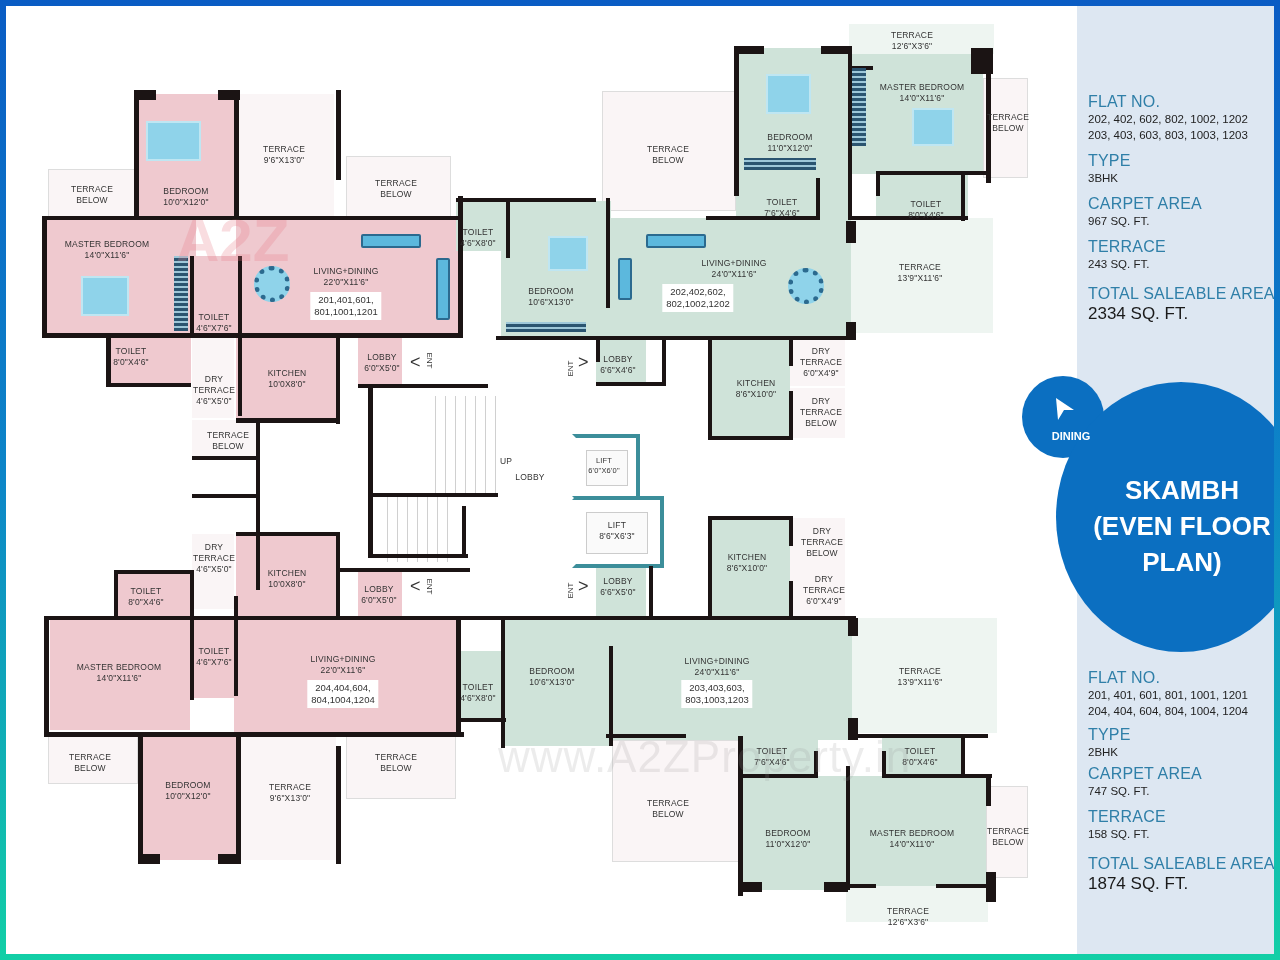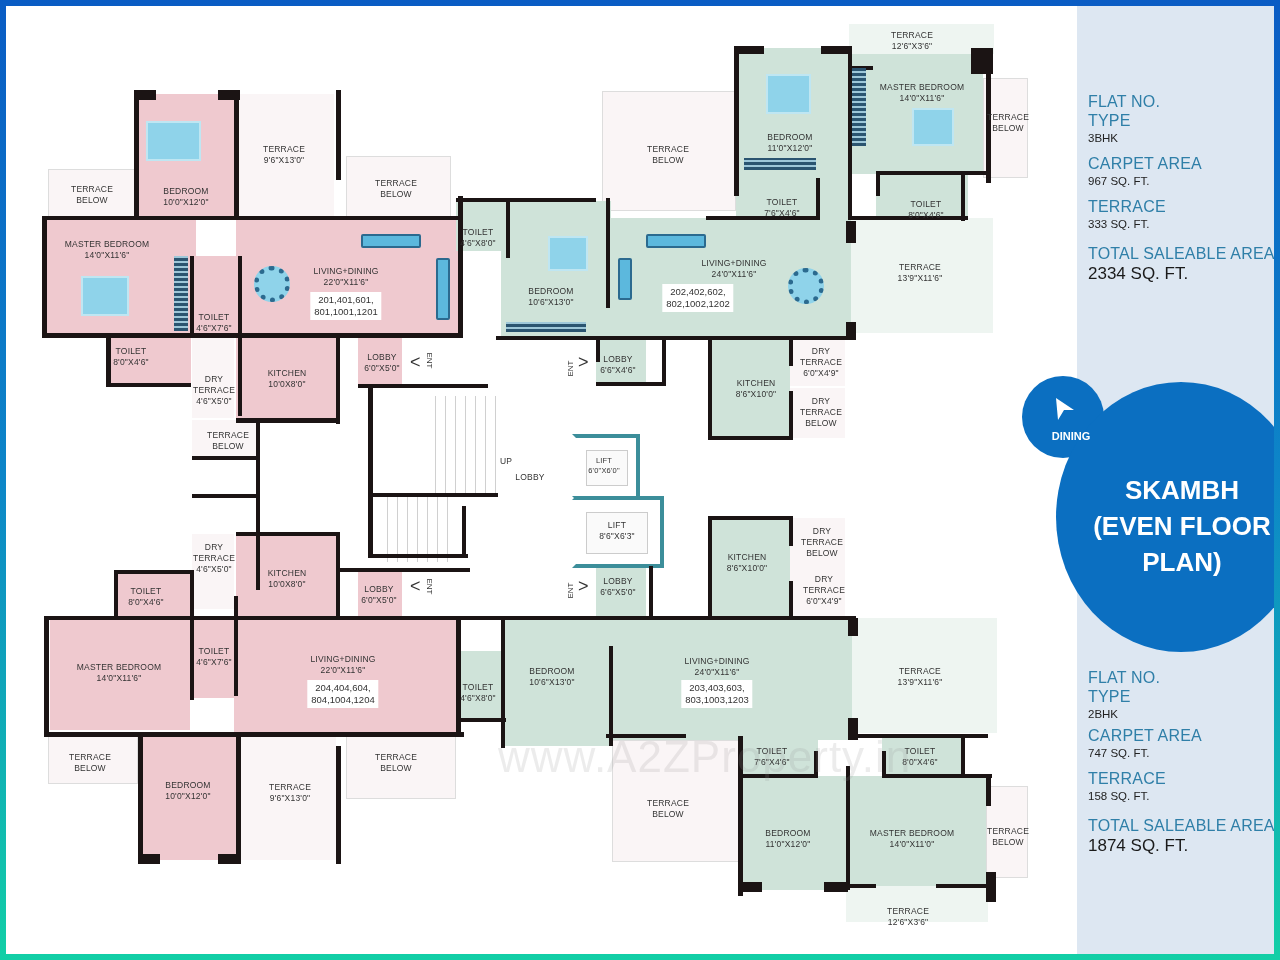--- a/index.html
+++ b/index.html
@@ -468,50 +468,59 @@
       <div>TERRACE</div>
       <div>BELOW</div>
     </div>
   <div class="lbl" style="left:902px;top:900px">
       <div>TERRACE</div>
       <div>12'6"X3'6"</div>
     </div>
   <div class="ent" style="left:572px;top:570px;font-size:18px">&gt;</div>
   <div class="ent" style="left:556px;top:580px;transform:rotate(-90deg)">ENT</div>
 
+  <div class="watermark" style="left:170px;top:200px">A2Z</div>
   <div class="wm2" style="left:492px;top:726px">www.A2ZProperty.in</div>
 
   <div class="sidebar"></div>
 
   <div class="info" style="top:86px">
     <div class="h">FLAT NO.</div>
+    <div class="v" style="margin-bottom:8px">
+        <div>202, 402, 602, 802, 1002, 1202</div>
+        <div>203, 403, 603, 803, 1003, 1203</div>
+      </div>
     <div class="h">TYPE</div>
     <div class="v" style="margin-bottom:8px">3BHK</div>
     <div class="h">CARPET AREA</div>
     <div class="v" style="margin-bottom:8px">967 SQ. FT.</div>
     <div class="h">TERRACE</div>
-    <div class="v" style="margin-bottom:12px">333 SQ. FT.</div>
+    <div class="v" style="margin-bottom:12px">243 SQ. FT.</div>
     <div class="h">TOTAL SALEABLE AREA</div>
     <div class="big">2334 SQ. FT.</div>
   </div>
 
   <div class="bubble" style="left:1016px;top:370px;width:82px;height:82px"></div>
   <div class="bubble" style="left:1050px;top:376px;width:250px;height:270px"></div>
   <svg style="position:absolute;left:1048px;top:390px" width="22" height="26" viewBox="0 0 22 26">
     <polygon points="2,2 20,14 10,14 4,24" fill="#ffffff"></polygon>
   </svg>
   <div class="north-lbl">DINING</div>
   <div class="title">
     <div>SKAMBH</div>
     <div>(EVEN FLOOR</div>
     <div>PLAN)</div>
   </div>
 
   <div class="info" style="top:662px">
     <div class="h">FLAT NO.</div>
+    <div class="v" style="margin-bottom:6px">
+        <div>201, 401, 601, 801, 1001, 1201</div>
+        <div>204, 404, 604, 804, 1004, 1204</div>
+      </div>
     <div class="h">TYPE</div>
     <div class="v" style="margin-bottom:4px">2BHK</div>
     <div class="h">CARPET AREA</div>
     <div class="v" style="margin-bottom:8px">747 SQ. FT.</div>
     <div class="h">TERRACE</div>
     <div class="v" style="margin-bottom:12px">158 SQ. FT.</div>
     <div class="h">TOTAL SALEABLE AREA</div>
     <div class="big">1874 SQ. FT.</div>
   </div>
 

